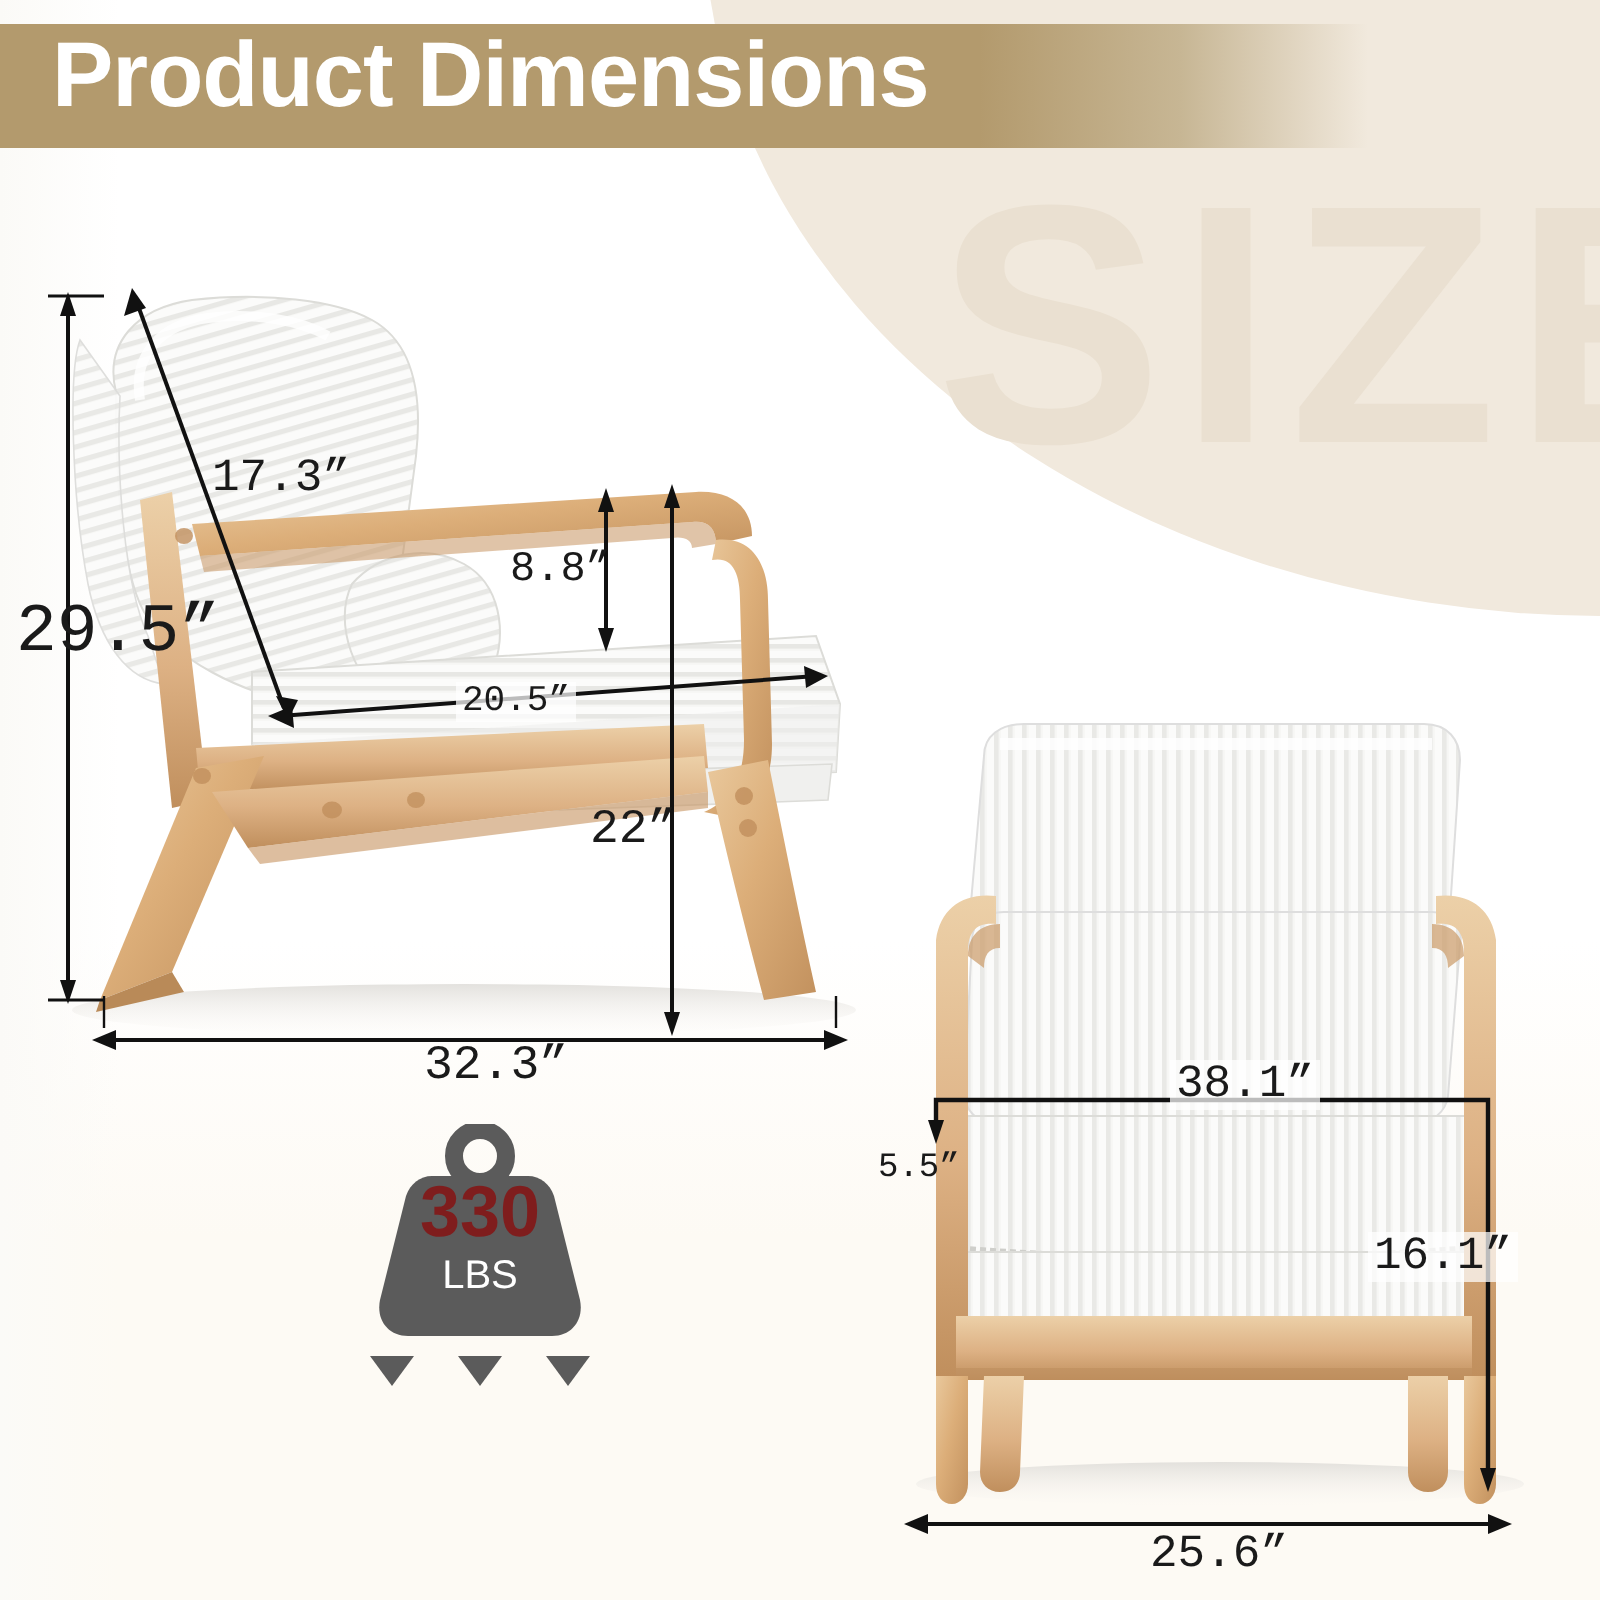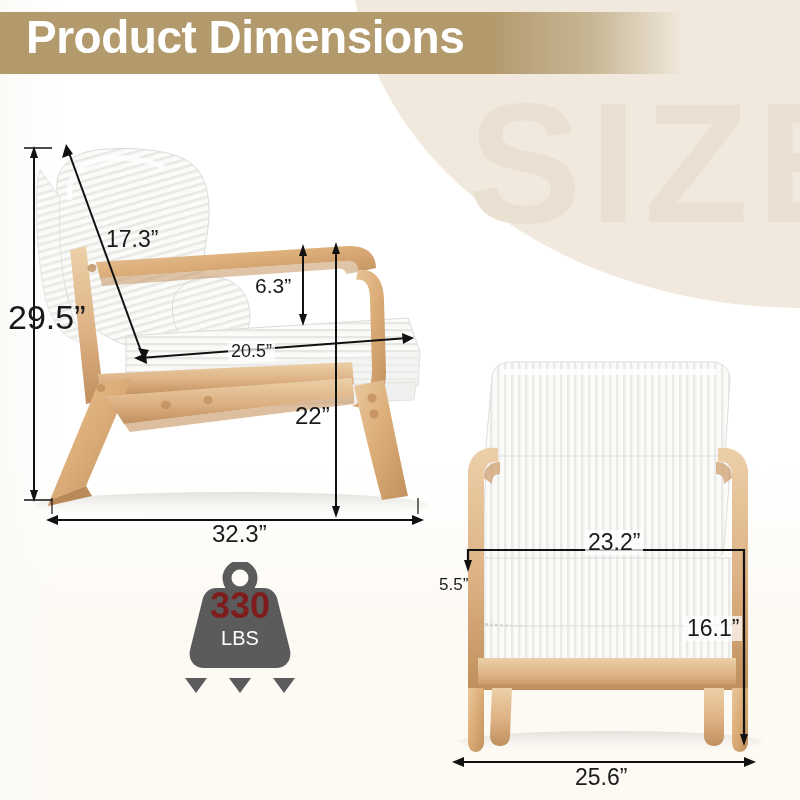--- a/index.html
+++ b/index.html
@@ -45,21 +45,21 @@
     position:absolute; left:26px; top:14px;
     color:#ffffff; font-size:46px; font-weight:bold;
     letter-spacing:-0.5px; line-height:1;
     font-family:"Liberation Sans", sans-serif;
     white-space:nowrap;
   }
 
   
   .dim-label {
     position:absolute;
-    font-family:Liberation Sans, sans-serif;
+    font-family:Liberation Mono, monospace;
     color:#1a1a1a;
     white-space:nowrap;
     line-height:1;
   }
   .dim-label.boxed {
     background:rgba(255,255,255,0.72);
     padding:1px 3px;
   }
   svg.overlay { position:absolute; left:0; top:0; width:800px; height:800px; pointer-events:none; }
 
@@ -282,29 +282,29 @@
       <line x1="458" y1="762" x2="750" y2="762"></line>
       <polygon points="452,762 464,757 464,767" fill="#111111" stroke="none"></polygon>
       <polygon points="756,762 744,757 744,767" fill="#111111" stroke="none"></polygon>
     </g>
   </svg>
 
   <div class="dim-label" style="left:8px; top:300px; font-size:34px;">29.5”</div>
 
   <div class="dim-label" style="left:106px; top:228px; font-size:23px;">17.3”</div>
 
-  <div class="dim-label" style="left:255px; top:275px; font-size:21px;">6.3”</div>
+  <div class="dim-label" style="left:255px; top:275px; font-size:21px;">8.8”</div>
 
   <div class="dim-label boxed" style="left:228px; top:341px; font-size:18px;">20.5”</div>
 
   <div class="dim-label" style="left:295px; top:404px; font-size:24px;">22”</div>
 
   <div class="dim-label" style="left:212px; top:522px; font-size:24px;">32.3”</div>
 
-  <div class="dim-label boxed" style="left:585px; top:530px; font-size:23px;">23.2”</div>
+  <div class="dim-label boxed" style="left:585px; top:530px; font-size:23px;">38.1”</div>
 
   <div class="dim-label" style="left:439px; top:576px; font-size:17px;">5.5”</div>
 
   <div class="dim-label boxed" style="left:684px; top:616px; font-size:23px;">16.1”</div>
 
   <div class="dim-label" style="left:575px; top:766px; font-size:23px;">25.6”</div>
 
   <div class="weight-block">
     <div class="weight-icon-wrap">
       <svg width="116" height="112" viewBox="0 0 116 112">

